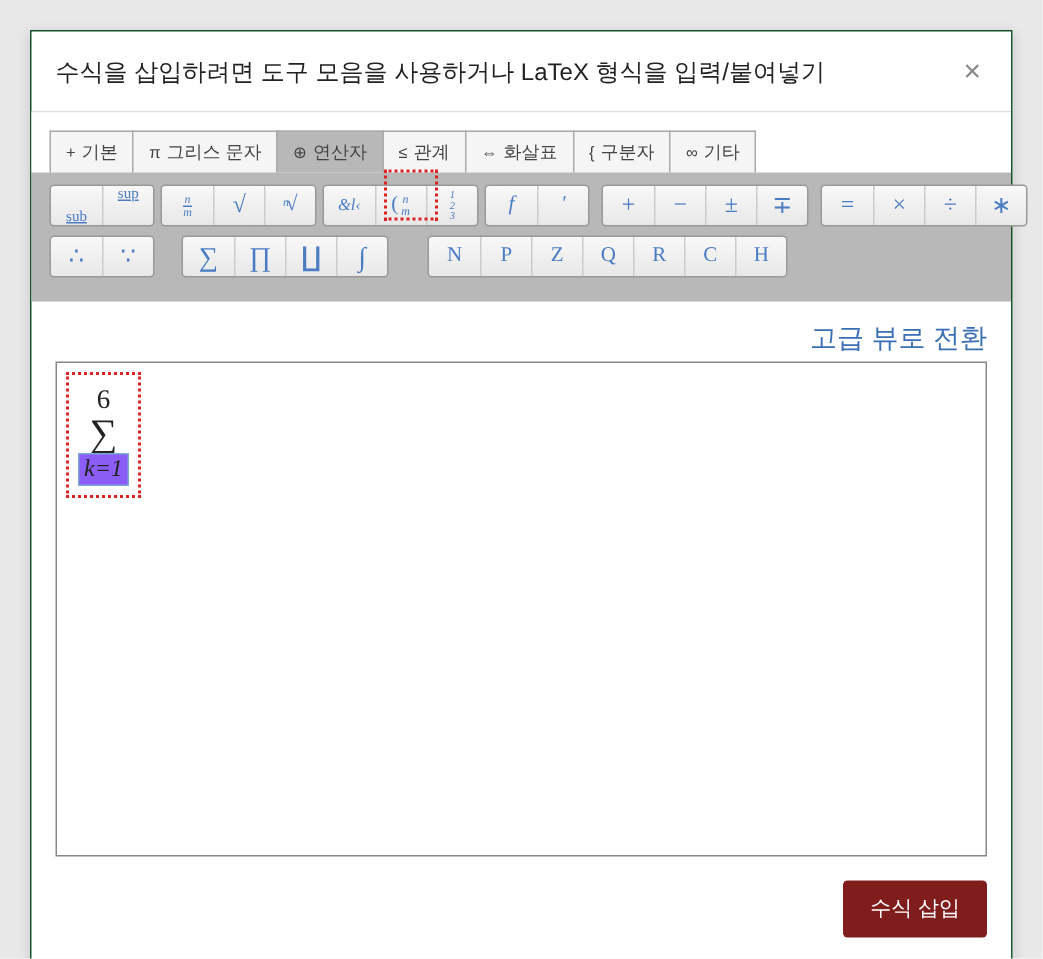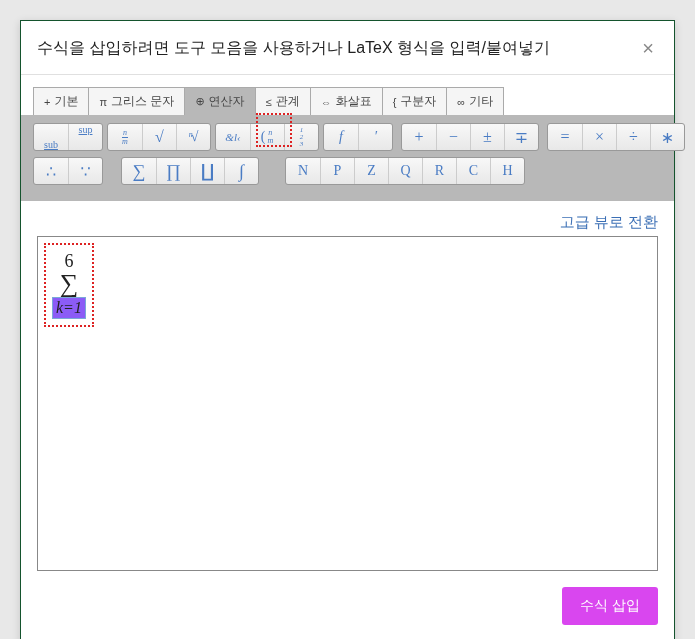--- a/index.html
+++ b/index.html
@@ -105,21 +105,21 @@
   flex: 1;
   display: flex;
   flex-direction: column;
 }
 .editor-top {
   text-align: right;
   margin-bottom: 4px;
 }
 .advanced-link {
   color: #3b6fb5;
-  font-size: 15px;
+  font-size: 18px;
   cursor: pointer;
   text-align: right;
 }
 .editor-box {
   border: 1px solid #888;
   flex: 1;
   padding: 8px;
   position: relative;
   min-height: 270px;
 }
@@ -148,21 +148,21 @@
   background: #8b5cf6;
   padding: 1px 3px;
   display: inline-block;
   margin-top: 2px;
 }
 .dialog-footer {
   padding: 16px;
   text-align: right;
 }
 .insert-btn {
-  background: #d946ef;
+  background: #7f1d1d;
   color: #fff;
   border: none;
   padding: 10px 18px;
   font-size: 14px;
   border-radius: 3px;
   cursor: pointer;
 }
 .fr { display: inline-flex; flex-direction: column; align-items: center; font-size: 8px; font-style: italic; line-height: 1; }
 .fr .num { border-bottom: 1px solid #4a7cc4; padding: 0 1px; }
 .fr .den { padding: 0 1px; }

